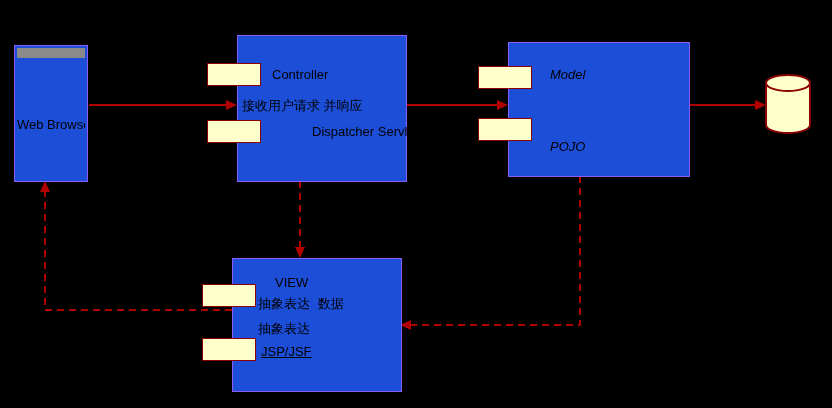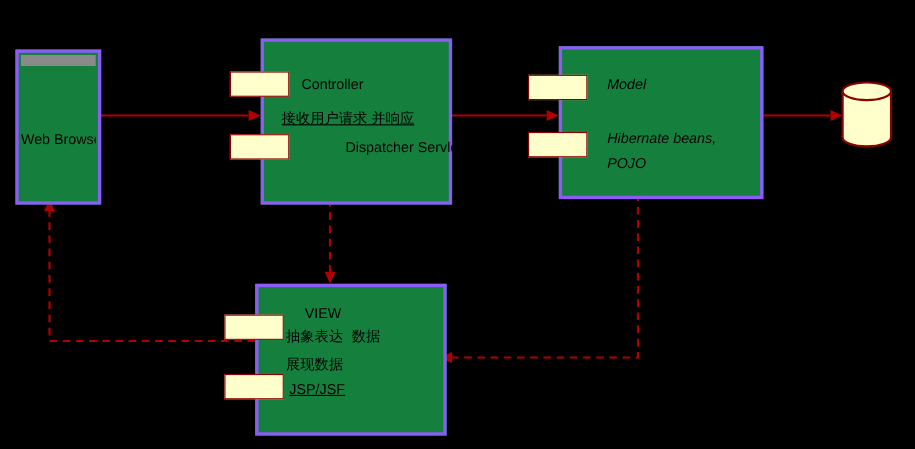--- a/index.html
+++ b/index.html
@@ -4,21 +4,21 @@
 <style>
   html,body{margin:0;padding:0;background:#000;}
   .canvas{
     position:relative;width:832px;height:408px;background:#000000;
     font-family:"Liberation Sans","DejaVu Sans",sans-serif;overflow:hidden;
   }
   .connectors{position:absolute;left:0;top:0;pointer-events:none;}
   .solid{stroke:#b00000;stroke-width:2;}
   .dashed{stroke:#b00000;stroke-width:2;fill:none;stroke-dasharray:7 5;}
   .head{fill:#b00000;stroke:none;}
-  .node{position:absolute;background:#15803d;border:3px solid #8b5cf6;text-align:center;}
+  .node{position:absolute;background:#1d4ed8;border:1px solid #8b5cf6;text-align:center;}
   .browser{left:14px;top:45px;width:72px;height:135px;}
   .titlebar{position:absolute;left:2px;top:2px;right:2px;height:10px;background:#8a8a8a;}
   .browser-label{left:2px;top:71px;width:68px;overflow:hidden;}
   .controller{left:237px;top:35px;width:168px;height:145px;}
   .model{left:508px;top:42px;width:180px;height:133px;font-style:italic;}
   .view{left:232px;top:258px;width:168px;height:132px;}
   .ctab{position:absolute;left:-31px;width:52px;height:21px;background:#ffffcc;border:1px solid #8b0000;}
   .controller .t1{top:27px;}  .controller .t2{top:84px;}
   .model .t1{top:23px;}       .model .t2{top:75px;}
   .view .t1{top:25px;}        .view .t2{top:79px;}
@@ -59,38 +59,37 @@
 
   <div class="node browser">
     <div class="titlebar"></div>
     <div class="txt browser-label">Web Browser</div>
   </div>
 
   <div class="node controller">
     <div class="ctab t1"></div>
     <div class="ctab t2"></div>
     <div class="txt" style="left:34px;top:31px;">Controller</div>
-    <div class="txt" style="left:16px;top:62px;text-decoration:underline;">接收用户请求 并响应</div>
+    <div class="txt" style="left:4px;top:62px;">接收用户请求 并响应</div>
     <div class="txt" style="left:27px;top:88px;margin-left:47px;">Dispatcher Servlet</div>
   </div>
 
   <div class="node model">
     <div class="ctab t1"></div>
     <div class="ctab t2"></div>
     <div class="txt" style="left:41px;top:24px;">Model</div>
-    <div class="txt" style="left:41px;top:73px;">Hibernate beans,</div>
     <div class="txt" style="left:41px;top:96px;">POJO</div>
   </div>
 
   <div class="node view">
     <div class="ctab t1"></div>
     <div class="ctab t2"></div>
     <div class="txt" style="left:42px;top:16px;">VIEW</div>
     <div class="txt" style="left:25px;top:38px;font-family:Liberation Mono, monospace;">抽象表达 数据</div>
-    <div class="txt" style="left:25px;top:62px;">展现数据</div>
+    <div class="txt" style="left:25px;top:62px;">抽象表达</div>
     <div class="txt" style="left:28px;top:85px;text-decoration:underline;">JSP/JSF</div>
   </div>
 
   <div class="db">
     <svg width="48" height="62" viewBox="0 0 48 62">
       <path d="M2,10 L2,52 A22,8 0 0 0 46,52 L46,10" fill="#ffffcc" stroke="#8b0000" stroke-width="2"></path>
       <ellipse cx="24" cy="10" rx="22" ry="8" fill="#ffffcc" stroke="#8b0000" stroke-width="2"></ellipse>
     </svg>
   </div>
 

